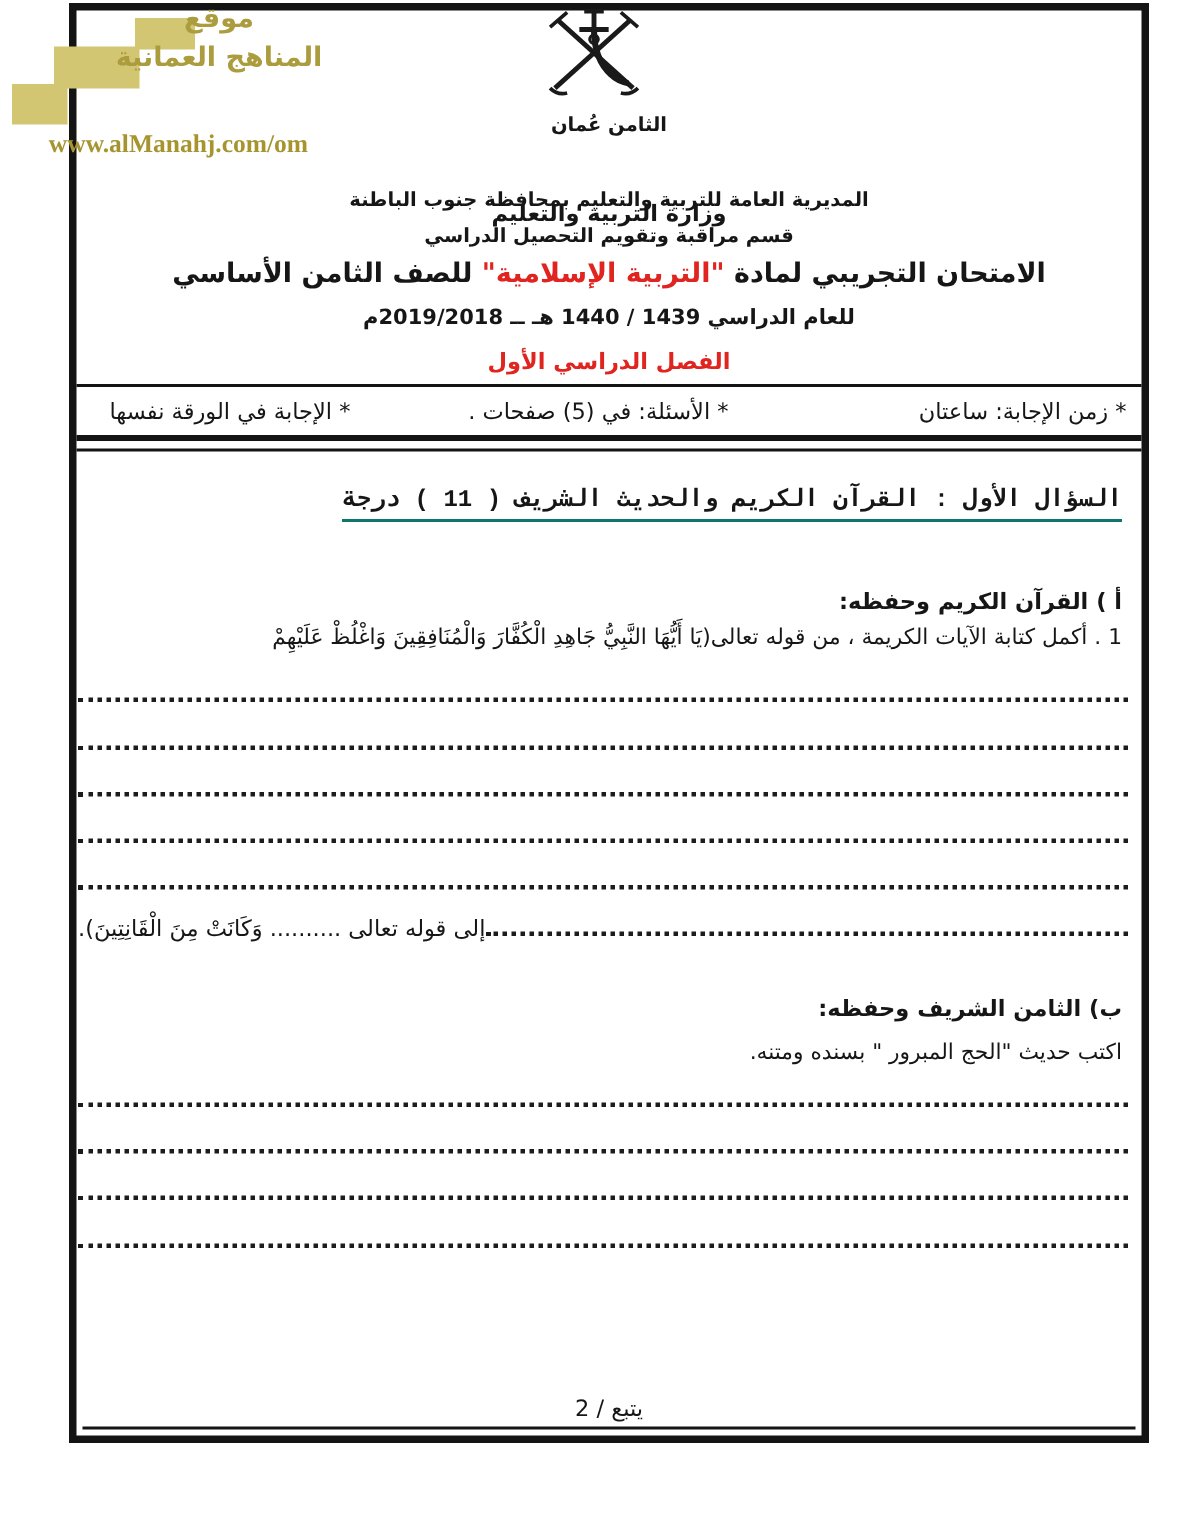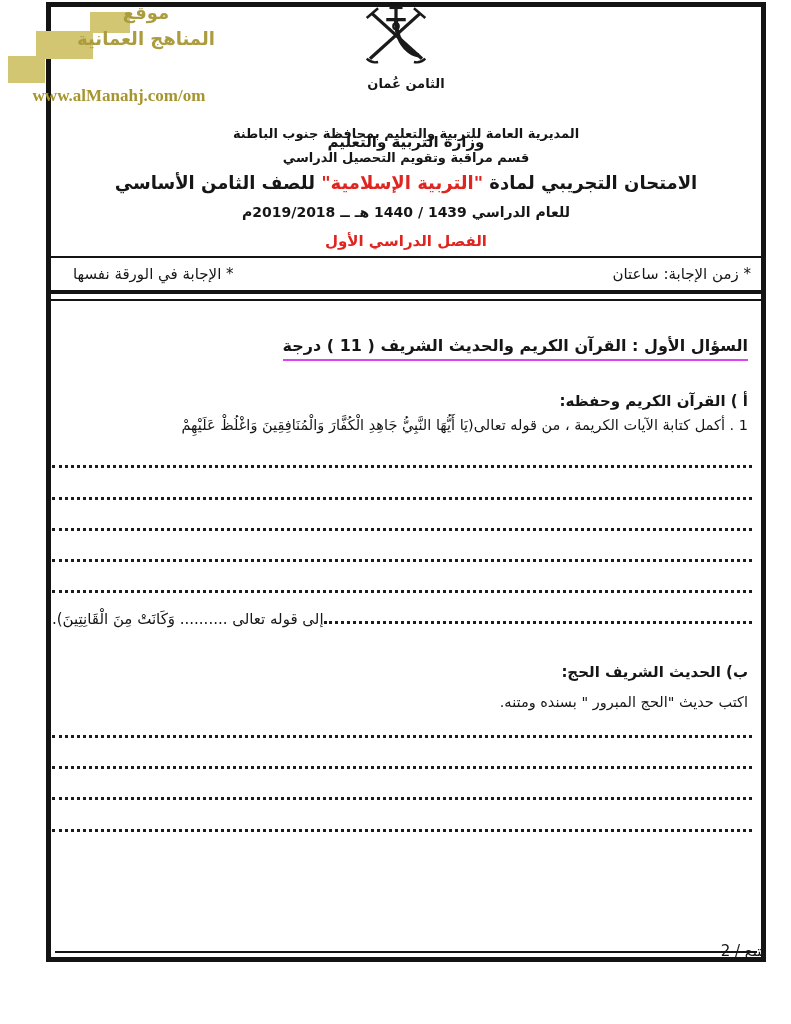--- a/index.html
+++ b/index.html
@@ -45,39 +45,39 @@
   .info-bottom{top:290px;height:4px;}
   .content-top{top:299px;height:2px;}
   .info-row{
     left:51px;top:260px;width:710px;height:28px;direction:rtl;
     display:flex;align-items:center;font-size:15px;
   }
   .info-row .cell-time{flex:0 0 33%;text-align:right;padding-right:10px;box-sizing:border-box;}
   .info-row .cell-pages{flex:0 0 36%;text-align:center;}
   .info-row .cell-answer{flex:1;text-align:left;padding-left:22px;box-sizing:border-box;}
   .q-heading{
-    right:43px;top:336px;font-size:16px;font-weight:bold;
-    border-bottom:2px solid #d946ef;padding-bottom:4px;direction:rtl;
+    right:43px;top:322px;font-size:16px;font-weight:bold;
+    border-bottom:2px solid #0f766e;padding-bottom:4px;direction:rtl;font-family:Liberation Mono, monospace;
   }
   .part-title{right:43px;font-size:15px;font-weight:bold;direction:rtl;}
   .part-a-title{top:392px;}
   .part-a-prompt{right:43px;top:417px;font-size:14.5px;direction:rtl;}
   .dotline{
     left:52px;width:700px;height:5px;
     border-bottom:3px dotted #1c1c1c;
   }
   .endline{
     left:52px;top:604px;width:700px;height:24px;direction:rtl;
     display:flex;align-items:flex-end;font-size:15px;
   }
   .endline .filler{flex:1;border-bottom:3px dotted #1c1c1c;margin-bottom:4px;min-width:30px;}
   .endline .txt{white-space:nowrap;}
   .part-b-title{top:663px;}
   .part-b-prompt{right:43px;top:694px;font-size:14.5px;direction:rtl;}
-  .page-footer{left:46px;top:930px;width:720px;text-align:right;font-size:15px;direction:rtl;margin-top:12px;}
+  .page-footer{left:46px;top:930px;width:720px;text-align:center;font-size:15px;direction:rtl;}
   
   .emblem{left:353px;top:5px;width:86px;height:70px;}
   .emblem svg{display:block;margin:0 auto;}
 </style>
 </head>
 <body>
 
 <div class="abs frame"></div>
 
 <div class="abs sq" style="left:90px;top:12px;width:40px;height:21px;"></div>
@@ -114,40 +114,41 @@
 <div class="abs ctr h-title"><span>الامتحان التجريبي لمادة </span><span class="red">"التربية الإسلامية"</span><span> للصف الثامن الأساسي</span></div>
 <div class="abs ctr h-year">للعام الدراسي 1439 / 1440 هـ ــ 2019/2018م</div>
 <div class="abs ctr h-sem">الفصل الدراسي الأول</div>
 
 <div class="abs hline info-top"></div>
 <div class="abs hline info-bottom"></div>
 <div class="abs hline content-top"></div>
 
 <div class="abs info-row">
   <div class="cell-time">* زمن الإجابة: ساعتان</div>
+  <div class="cell-pages">* الأسئلة: في (5)  صفحات .</div>
   <div class="cell-answer">* الإجابة في الورقة نفسها</div>
 </div>
 
 <div class="abs q-heading">السؤال الأول :  القرآن الكريم والحديث الشريف ( 11 ) درجة</div>
 
 <div class="abs part-title part-a-title">أ ) القرآن الكريم وحفظه:</div>
 <div class="abs part-a-prompt">1 . أكمل كتابة الآيات الكريمة ، من قوله تعالى(يَا أَيُّهَا النَّبِيُّ جَاهِدِ الْكُفَّارَ وَالْمُنَافِقِينَ وَاغْلُظْ عَلَيْهِمْ</div>
 
 <div class="abs dotline" style="top:460px;"></div>
 <div class="abs dotline" style="top:492px;"></div>
 <div class="abs dotline" style="top:523px;"></div>
 <div class="abs dotline" style="top:554px;"></div>
 <div class="abs dotline" style="top:585px;"></div>
 
 <div class="abs endline">
   <div class="filler"></div>
   <div class="txt">إلى قوله تعالى .......... وَكَانَتْ مِنَ الْقَانِتِينَ).</div>
 </div>
 
-<div class="abs part-title part-b-title">ب) الحديث الشريف الحج:</div>
+<div class="abs part-title part-b-title">ب) الثامن الشريف وحفظه:</div>
 <div class="abs part-b-prompt">اكتب حديث "الحج المبرور " بسنده ومتنه.</div>
 
 <div class="abs dotline" style="top:730px;"></div>
 <div class="abs dotline" style="top:761px;"></div>
 <div class="abs dotline" style="top:792px;"></div>
 <div class="abs dotline" style="top:824px;"></div>
 
 <div class="abs page-footer">يتبع  /  2</div>
 
 </body></html>

